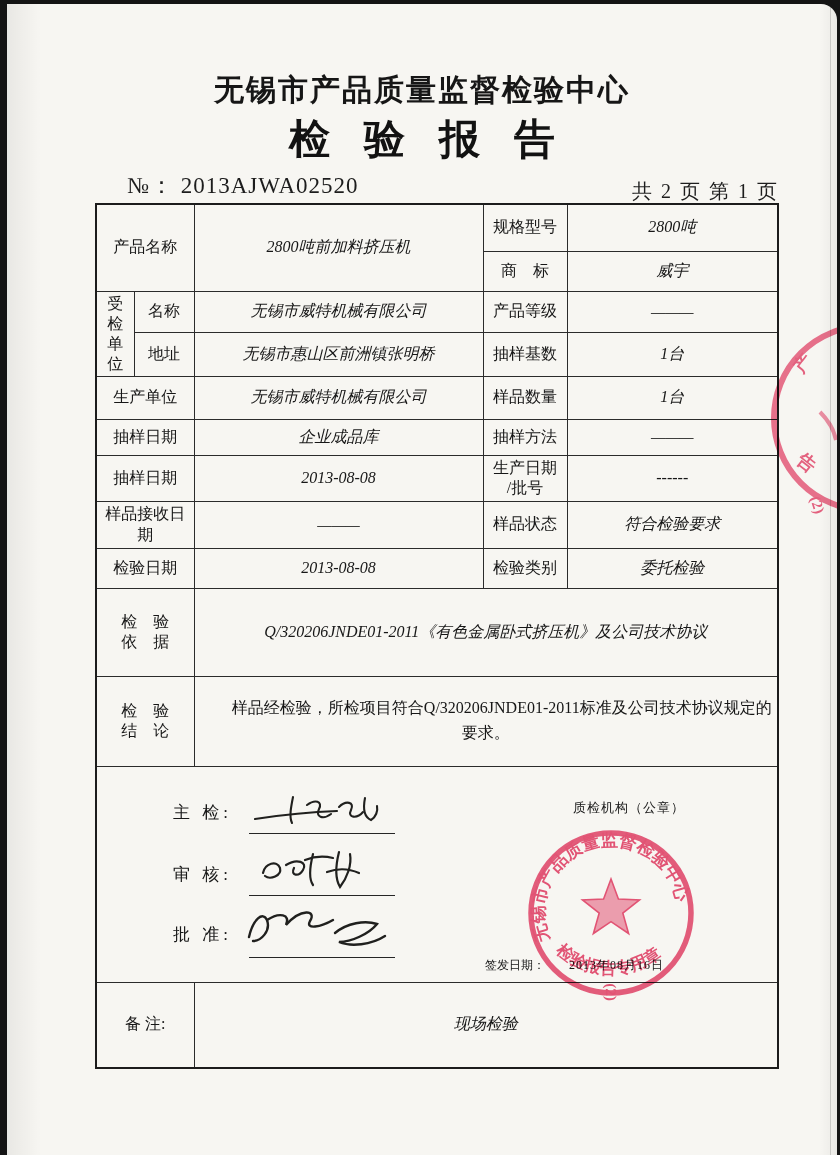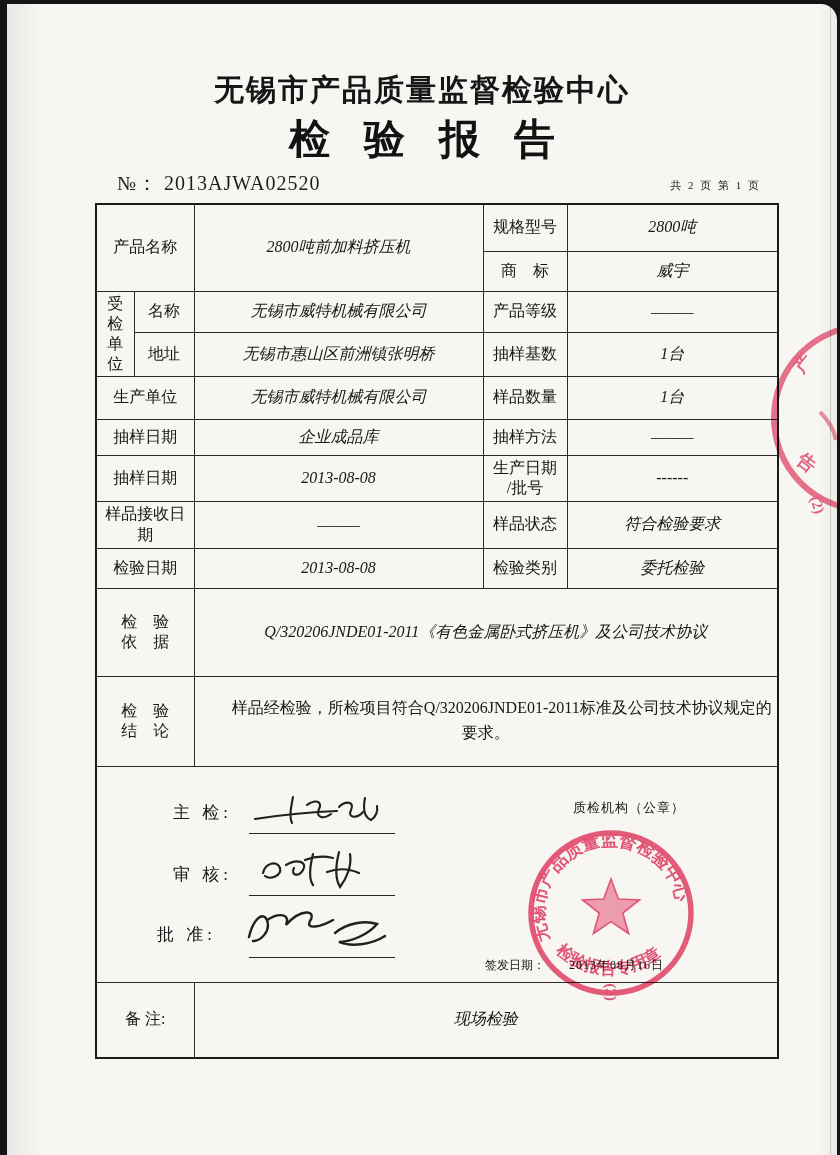--- a/index.html
+++ b/index.html
@@ -23,22 +23,22 @@
     position:absolute;top:66px;left:0;width:100%;
     text-align:center;font-size:30px;font-weight:700;letter-spacing:2px;
     color:#161616;
   }
   .doc-title{
     position:absolute;top:108px;left:0;width:100%;
     text-align:center;font-size:41px;font-weight:700;
     letter-spacing:34px;padding-left:34px;box-sizing:border-box;
     color:#121212;
   }
-  .report-no{position:absolute;left:110px;top:166px;font-size:20px;letter-spacing:1px;}
-  .page-no{position:absolute;right:76px;top:174px;font-size:11px;letter-spacing:2px;}
+  .report-no{position:absolute;left:120px;top:166px;font-size:23px;letter-spacing:1px;}
+  .page-no{position:absolute;right:58px;top:174px;font-size:20px;letter-spacing:2px;}
 
   table.main{
     position:absolute;left:88px;top:199px;
     border-collapse:collapse;table-layout:fixed;width:682px;
     background:transparent;
   }
   table.main td{
     border:1.6px solid #2b2b2b;
     text-align:center;vertical-align:middle;
     font-size:16px;color:#171717;
@@ -172,21 +172,21 @@
             <path d="M8,26 C10,16 22,13 25,21 C27,29 15,33 10,29"></path>
             <path d="M31,18 C42,11 53,15 48,23 C44,30 35,29 39,21"></path>
             <path d="M58,7 C55,19 53,31 58,38"></path>
             <path d="M50,13 C60,9 70,9 78,11"></path>
             <path d="M84,5 C81,17 79,30 85,40 C92,31 97,18 95,7"></path>
             <path d="M72,25 C83,21 95,22 104,26"></path>
           </g>
         </svg>
         <div class="sigline" style="left:152px;top:128px;"></div>
 
-        <span class="sig-label" style="left:60px;top:156px;">批 准:</span>
+        <span class="sig-label" style="left:76px;top:156px;">批 准:</span>
         <svg class="sig-svg" style="left:146px;top:136px;" width="160" height="54" viewBox="0 0 160 54">
           <g fill="none" stroke="#20201e" stroke-width="2.4" stroke-linecap="round">
             <path d="M6,34 C10,16 20,8 24,17 C28,28 18,38 10,38"></path>
             <path d="M24,17 C36,9 48,11 43,22 C58,5 74,7 67,18 C62,27 78,24 90,17"></path>
             <path d="M92,30 C104,20 122,17 134,21 C126,31 108,39 96,39 C108,44 128,42 142,33"></path>
           </g>
         </svg>
         <div class="sigline" style="left:152px;top:190px;"></div>
 
         <span class="org-seal-label" style="left:476px;top:32px;">质检机构（公章）</span>
@@ -203,21 +203,21 @@
           </text>
           <polygon points="88,54 95.4,74 116.5,75 99.8,88 105.6,108.5 88,96.6 70.4,108.5 76.2,88 59.5,75 80.6,74" fill="#e8486f" fill-opacity="0.55" stroke="#e8486f" stroke-width="1.6"></polygon>
           <path id="sealArcBottom" d="M 30 124 A 80 80 0 0 0 146 124" fill="none"></path>
           <text font-size="16.5" fill="#e8486f" font-weight="700">
             <textPath href="#sealArcBottom" xlink:href="#sealArcBottom" startOffset="4">检验报告专用章</textPath>
           </text>
           <text x="88" y="172" font-size="15" fill="#e8486f" font-weight="700" text-anchor="middle" transform="rotate(88 88 167)">(2)</text>
         </svg>
       </td>
     </tr>
-    <tr style="height:76px">
+    <tr style="height:86px">
       <td colspan="2" class="lbl">备 注:</td>
       <td colspan="3" class="val left">现场检验</td>
     </tr>
   </tbody>
     </table>
 
   <svg class="edge-seal" style="left:755px;top:308px;" width="82" height="220" viewBox="0 0 82 220">
     <circle cx="104" cy="106" r="92" fill="none" stroke="#e8486f" stroke-width="6" opacity="0.9"></circle>
     <text x="40" y="62" font-size="18" fill="#e8486f" font-weight="700" transform="rotate(-52 40 62)">产</text>
     <text x="34" y="150" font-size="18" fill="#e8486f" font-weight="700" transform="rotate(38 34 150)">告</text>

